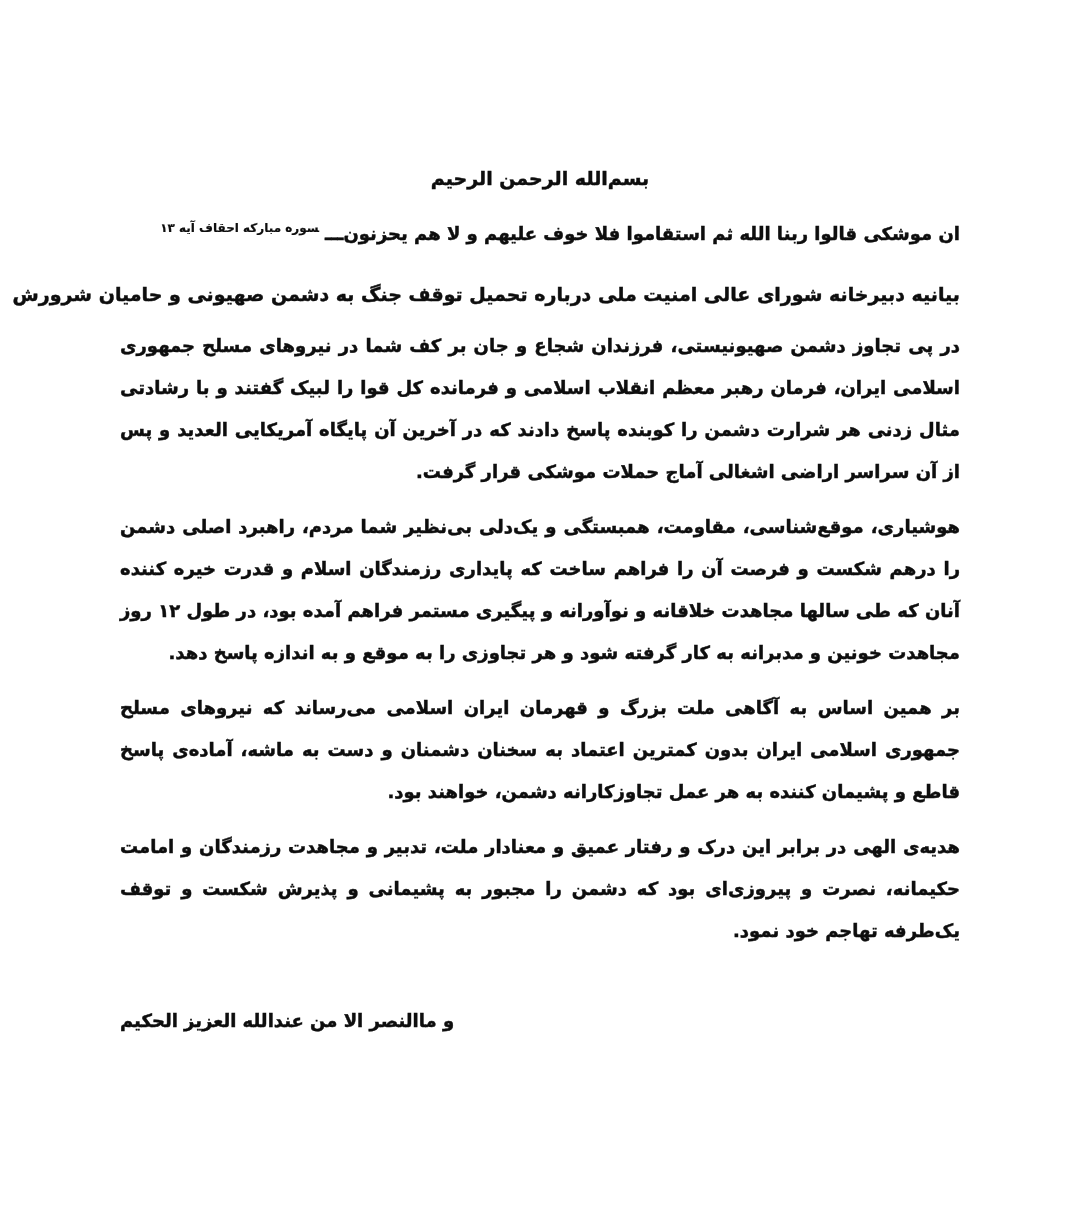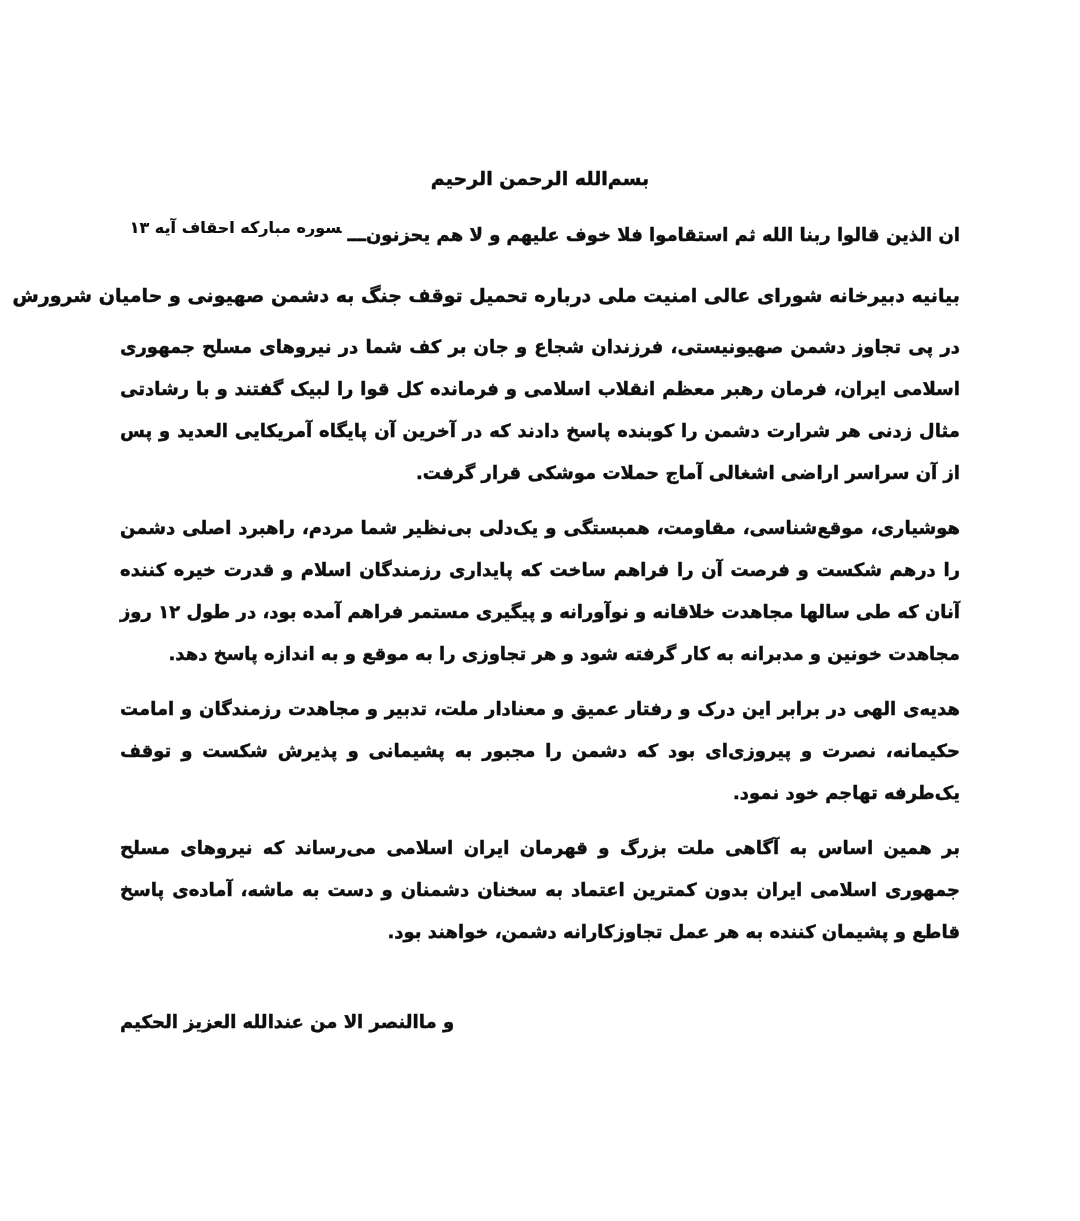--- a/index.html
+++ b/index.html
@@ -33,21 +33,21 @@
   }
   .verse {
     text-align: right;
     margin-bottom: 18px;
     white-space: nowrap;
   }
   .verse .dash {
     letter-spacing: 0;
   }
   .verse .citation {
-    font-size: 16px;
+    font-size: 12px;
     vertical-align: 8px;
     margin-right: 6px;
     -webkit-text-stroke: 0.2px #0e0e0e;
   }
   .title {
     text-align: right;
     margin-bottom: 10px;
     white-space: nowrap;
   }
   .salutation {
@@ -64,28 +64,28 @@
     margin-top: 48px;
   }
 </style>
 </head>
 <body>
 
 <div class="page">
 
   <div class="basmala">بسم‌الله الرحمن الرحیم</div>
 
-  <div class="verse fit"><span>ان الذین قالوا ربنا الله ثم استقاموا فلا خوف علیهم و لا هم یحزنون</span><span class="dash">‌ـــ</span><span class="citation">سوره مبارکه احقاف آیه ۱۳</span></div>
+  <div class="verse fit"><span>ان موشکی قالوا ربنا الله ثم استقاموا فلا خوف علیهم و لا هم یحزنون</span><span class="dash">‌ـــ</span><span class="citation">سوره مبارکه احقاف آیه ۱۳</span></div>
 
   <div class="title fit" style="font-size: 19px;">بیانیه دبیرخانه شورای عالی امنیت ملی درباره تحمیل توقف جنگ به دشمن صهیونی و حامیان شرورش</div>
 
 
   <p class="para">در پی تجاوز دشمن صهیونیستی، فرزندان شجاع و جان بر کف شما در نیروهای مسلح جمهوری اسلامی ایران، فرمان رهبر معظم انقلاب اسلامی و فرمانده کل قوا را لبیک گفتند و با رشادتی مثال زدنی هر شرارت دشمن را کوبنده پاسخ دادند که در آخرین آن پایگاه آمریکایی العدید و پس از آن سراسر اراضی اشغالی آماج حملات موشکی قرار گرفت.</p>
 
   <p class="para">هوشیاری، موقع‌شناسی، مقاومت، همبستگی و یک‌دلی بی‌نظیر شما مردم، راهبرد اصلی دشمن را درهم شکست و فرصت آن را فراهم ساخت که پایداری رزمندگان اسلام و قدرت خیره کننده آنان که طی سالها مجاهدت خلاقانه و نوآورانه و پیگیری مستمر فراهم آمده بود، در طول ۱۲ روز مجاهدت خونین و مدبرانه به کار گرفته شود و هر تجاوزی را به موقع و به اندازه پاسخ دهد.</p>
 
+  <p class="para">بر همین اساس به آگاهی ملت بزرگ و قهرمان ایران اسلامی می‌رساند که نیروهای مسلح جمهوری اسلامی ایران بدون کمترین اعتماد به سخنان دشمنان و دست به ماشه، آماده‌ی پاسخ قاطع و پشیمان کننده به هر عمل تجاوزکارانه دشمن، خواهند بود.</p>
+
   <p class="para">هدیه‌ی الهی در برابر این درک و رفتار عمیق و معنادار ملت، تدبیر و مجاهدت رزمندگان و امامت حکیمانه، نصرت و پیروزی‌ای بود که دشمن را مجبور به پشیمانی و پذیرش شکست و توقف یک‌طرفه تهاجم خود نمود.</p>
-
-  <p class="para">بر همین اساس به آگاهی ملت بزرگ و قهرمان ایران اسلامی می‌رساند که نیروهای مسلح جمهوری اسلامی ایران بدون کمترین اعتماد به سخنان دشمنان و دست به ماشه، آماده‌ی پاسخ قاطع و پشیمان کننده به هر عمل تجاوزکارانه دشمن، خواهند بود.</p>
 
   <div class="closing">و ماالنصر الا من عندالله العزیز الحکیم</div>
 
 </div>
 
 </body></html>

